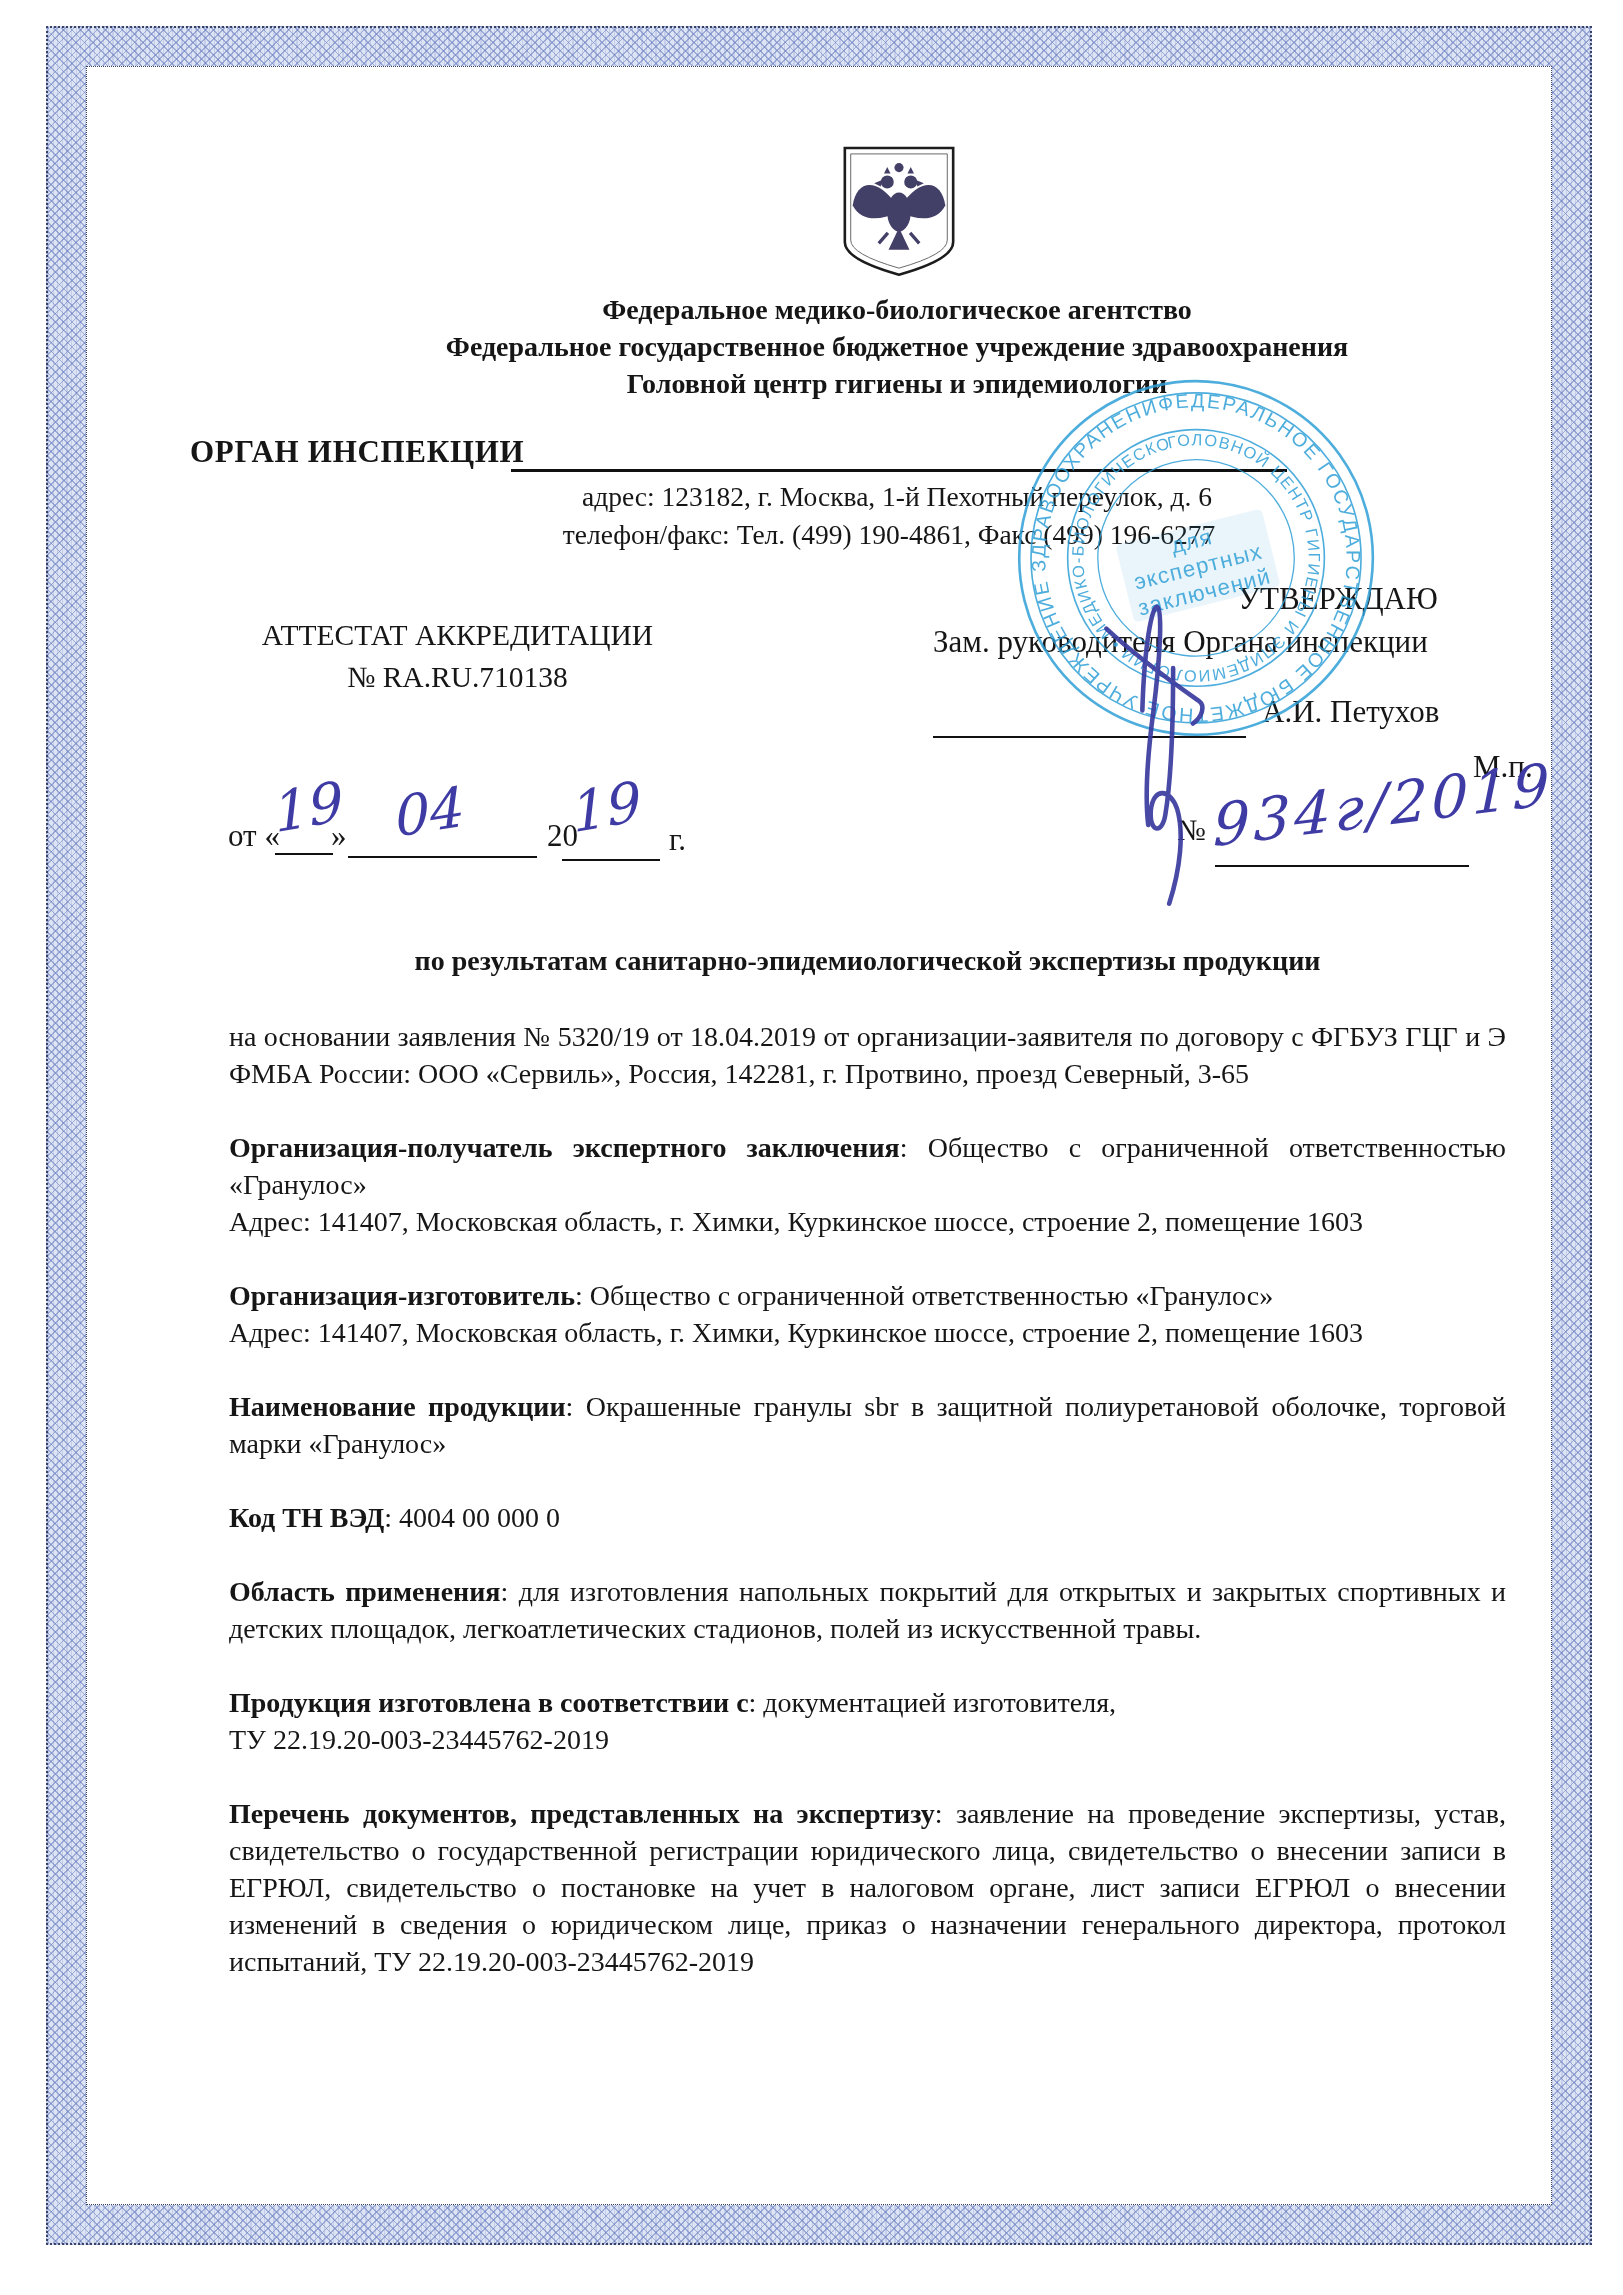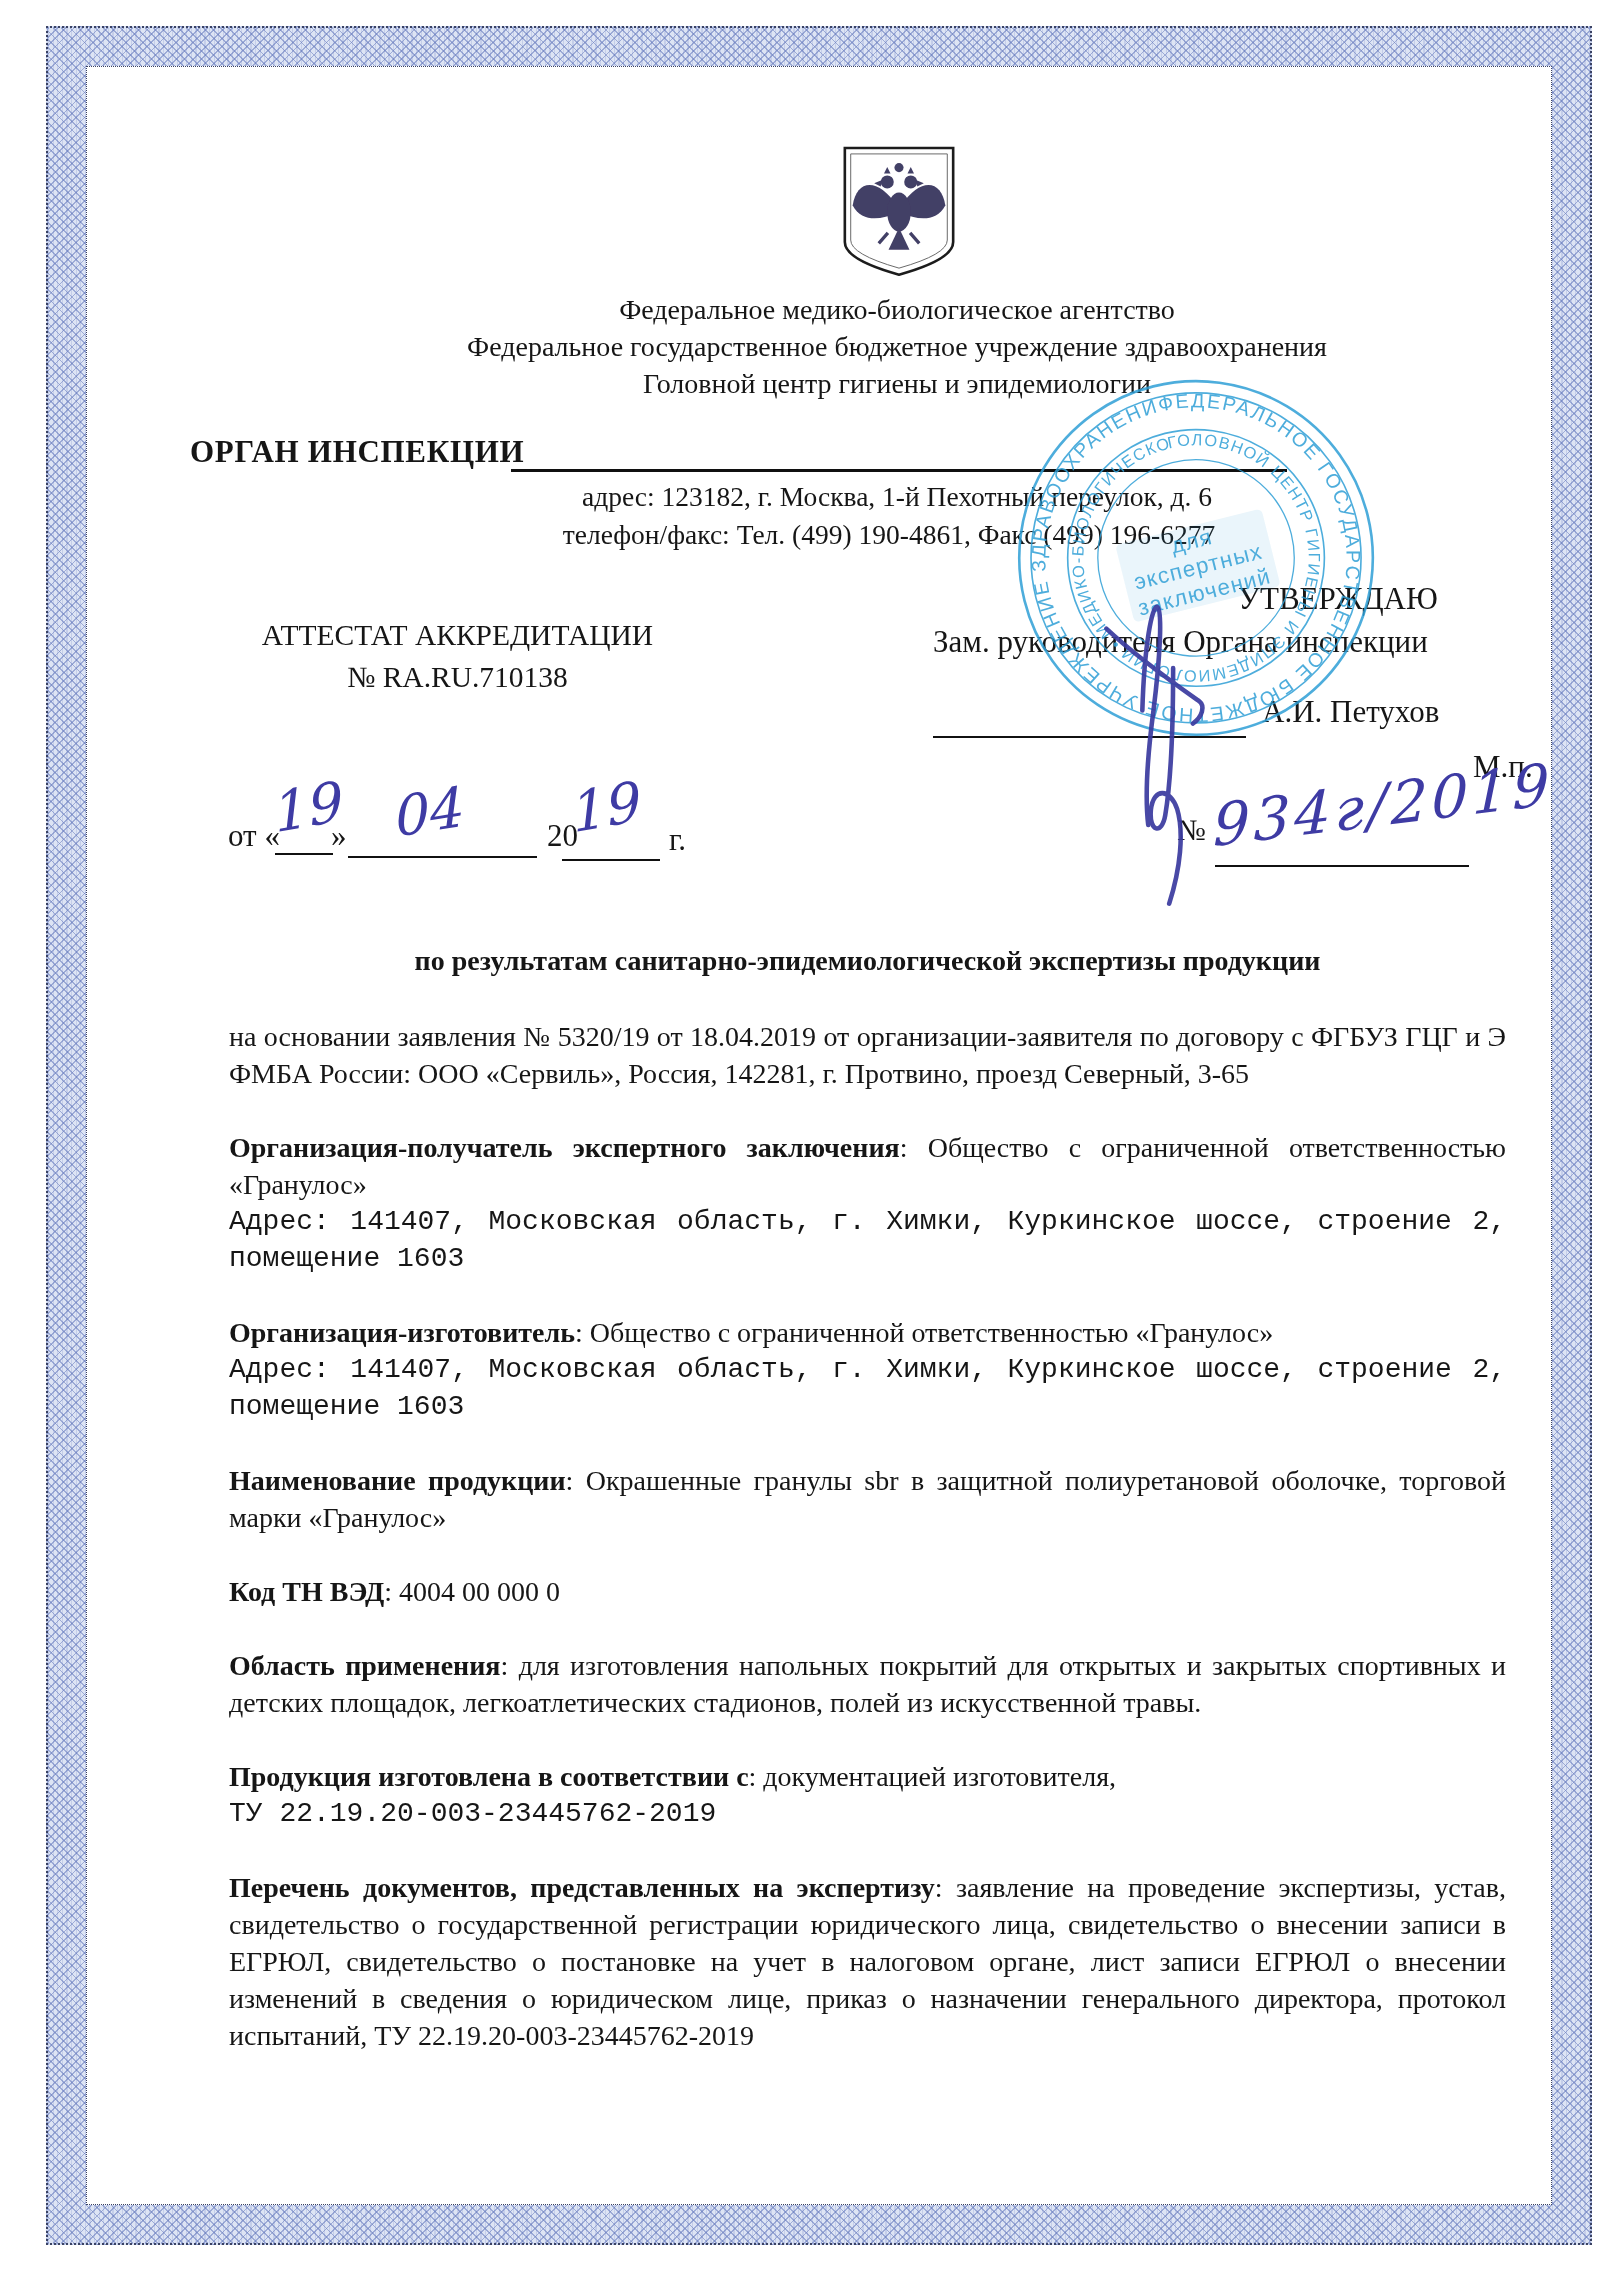--- a/index.html
+++ b/index.html
@@ -17,21 +17,21 @@
       repeating-linear-gradient(90deg,  rgba(140,155,210,.30) 0 1.3px, transparent 1.3px 4.6px);
     border:2px dotted #3a4263;
   }
   .frame-hole{
     position:absolute;left:38px;top:38px;right:38px;bottom:38px;
     background:#ffffff;border:1.3px dotted #3a4263;
   }
   
   .coat{position:absolute;left:837px;top:144px;width:124px;height:136px;}
   .hdr{position:absolute;left:190px;top:291px;width:1414px;text-align:center;
-       font-weight:normal;font-size:28px;line-height:37px;}
+       font-weight:bold;font-size:28px;line-height:37px;}
   .org-block{position:absolute;left:190px;top:435px;width:1414px;text-align:left;}
   .org-title{font-size:31px;font-weight:bold;letter-spacing:0.7px;line-height:34px;}
   .org-underline{position:absolute;left:511px;top:469px;width:776px;height:2.6px;background:#101010;}
   .addr{position:absolute;left:190px;top:478px;width:1414px;text-align:center;font-size:27.5px;line-height:37px;}
   .phone{position:absolute;left:182px;top:516px;width:1414px;text-align:center;font-size:27.5px;line-height:37px;}
   
   .accred{position:absolute;left:209px;top:614px;width:497px;text-align:center;
           font-size:29.5px;line-height:42px;}
   .approve-label{position:absolute;left:1238px;top:581px;font-size:29.5px;}
   .approver-title{position:absolute;left:933px;top:624px;font-size:27.5px;}
@@ -58,21 +58,21 @@
   .hw-number{left:1212px;top:771px;font-size:58px;letter-spacing:3.9px;transform:rotate(-7deg) skewX(-8deg);}
   
   .overlay{position:absolute;left:1008px;top:370px;width:380px;height:550px;}
   
   .content{position:absolute;left:217px;top:932px;width:1301px;
            font-size:28px;line-height:37px;text-align:justify;}
   .doc-title{text-align:center;font-size:36px;font-weight:bold;letter-spacing:0.7px;margin:0;line-height:39px;}
   .doc-sub{text-align:center;font-size:28px;font-weight:bold;margin:11.8px 0 0;line-height:33px;}
   .content p{margin:37px 12px 0;}
   .content p.first{margin-top:41px;}
-  .blockline{display:block;font-family:Liberation Mono, monospace;}
+  .blockline{display:block;}
 </style>
 </head>
 <body>
 
 <div class="page">
 
   <div class="frame-band">
     <div class="frame-hole"></div>
   </div>
 

